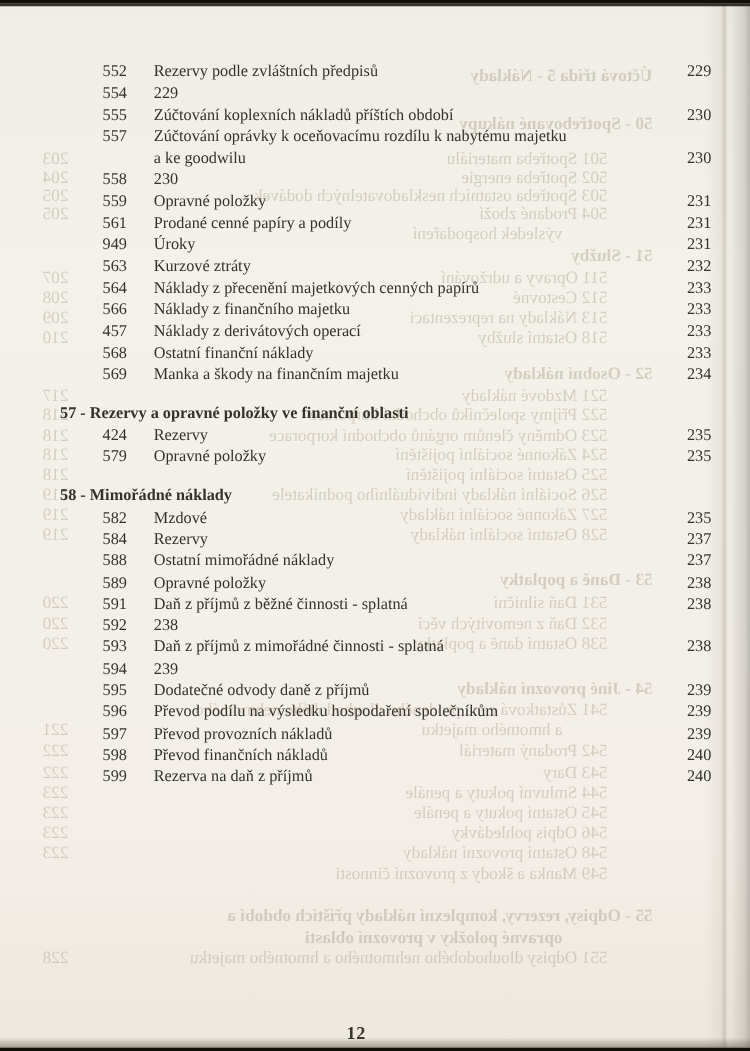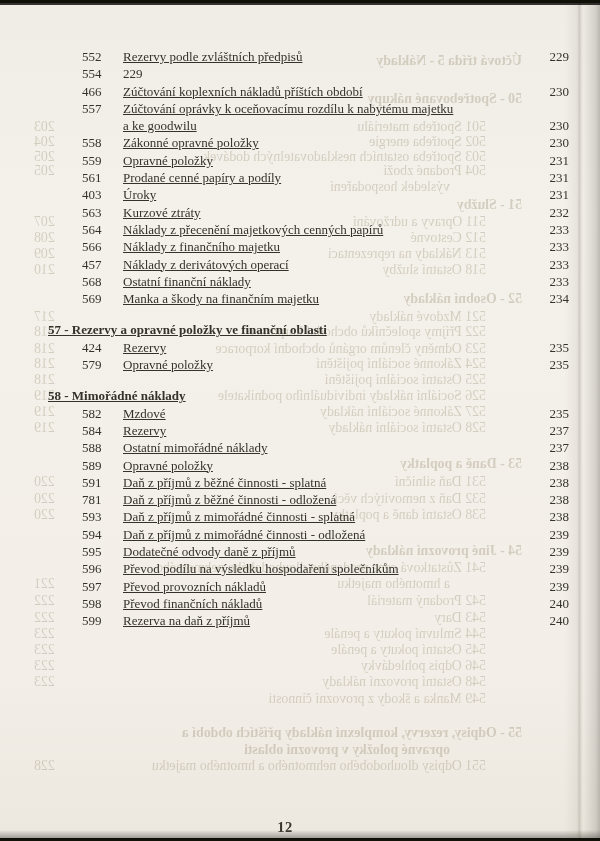--- a/index.html
+++ b/index.html
@@ -57,21 +57,21 @@
 
   
   .toc{
     position:absolute;left:48px;right:31px;top:45px;
     font-size:13px;
   }
   .toc-row{display:flex;align-items:baseline;line-height:17.3px;}
   .toc-row.entry,.toc-row.cont{padding-left:34px;}
   .toc-row.header{font-weight:bold;margin-top:14px;}
   .t-num{flex:none;width:41px;}
-  .t-title{flex:1;padding-right:10px;text-decoration:underline;}
+  .t-title{flex:1;padding-right:10px;}
   .t-page{flex:none;}
 
   .folio{
     position:absolute;top:816px;left:0;width:570px;
     text-align:center;font-weight:bold;font-size:14.5px;color:#3a372f;
     letter-spacing:.5px;
   }
 </style>
 </head>
 <body>
@@ -278,58 +278,57 @@
         <span class="t-title">Rezervy podle zvláštních předpisů</span>
         <span class="t-page">229</span>
       </div>
 
       <div class="toc-row entry">
         <span class="t-num">554</span>
         <span class="t-page">229</span>
       </div>
 
       <div class="toc-row entry">
-        <span class="t-num">466</span>
+        <span class="t-num">555</span>
         <span class="t-title">Zúčtování koplexních nákladů příštích období</span>
         <span class="t-page">230</span>
       </div>
 
       <div class="toc-row entry">
         <span class="t-num">557</span>
         <span class="t-title">Zúčtování oprávky k oceňovacímu rozdílu k nabytému majetku</span>
         <span class="t-page"></span>
       </div>
 
       <div class="toc-row cont">
         <span class="t-num"></span>
         <span class="t-title">a ke goodwilu</span>
         <span class="t-page">230</span>
       </div>
 
       <div class="toc-row entry">
         <span class="t-num">558</span>
-        <span class="t-title">Zákonné opravné položky</span>
         <span class="t-page">230</span>
       </div>
 
       <div class="toc-row entry">
         <span class="t-num">559</span>
         <span class="t-title">Opravné položky</span>
         <span class="t-page">231</span>
       </div>
 
 
       <div class="toc-row entry">
         <span class="t-num">561</span>
         <span class="t-title">Prodané cenné papíry a podíly</span>
         <span class="t-page">231</span>
       </div>
 
       <div class="toc-row entry">
-        <span class="t-num">403</span>
+        <span class="t-num">949</span>
         <span class="t-title">Úroky</span>
         <span class="t-page">231</span>
       </div>
 
       <div class="toc-row entry">
         <span class="t-num">563</span>
         <span class="t-title">Kurzové ztráty</span>
         <span class="t-page">232</span>
       </div>
 
@@ -412,34 +411,32 @@
       </div>
 
 
       <div class="toc-row entry">
         <span class="t-num">591</span>
         <span class="t-title">Daň z příjmů z běžné činnosti - splatná</span>
         <span class="t-page">238</span>
       </div>
 
       <div class="toc-row entry">
-        <span class="t-num">781</span>
-        <span class="t-title">Daň z příjmů z běžné činnosti - odložená</span>
+        <span class="t-num">592</span>
         <span class="t-page">238</span>
       </div>
 
       <div class="toc-row entry">
         <span class="t-num">593</span>
         <span class="t-title">Daň z příjmů z mimořádné činnosti - splatná</span>
         <span class="t-page">238</span>
       </div>
 
       <div class="toc-row entry">
         <span class="t-num">594</span>
-        <span class="t-title">Daň z příjmů z mimořádné činnosti - odložená</span>
         <span class="t-page">239</span>
       </div>
 
       <div class="toc-row entry">
         <span class="t-num">595</span>
         <span class="t-title">Dodatečné odvody daně z příjmů</span>
         <span class="t-page">239</span>
       </div>
 
       <div class="toc-row entry">

